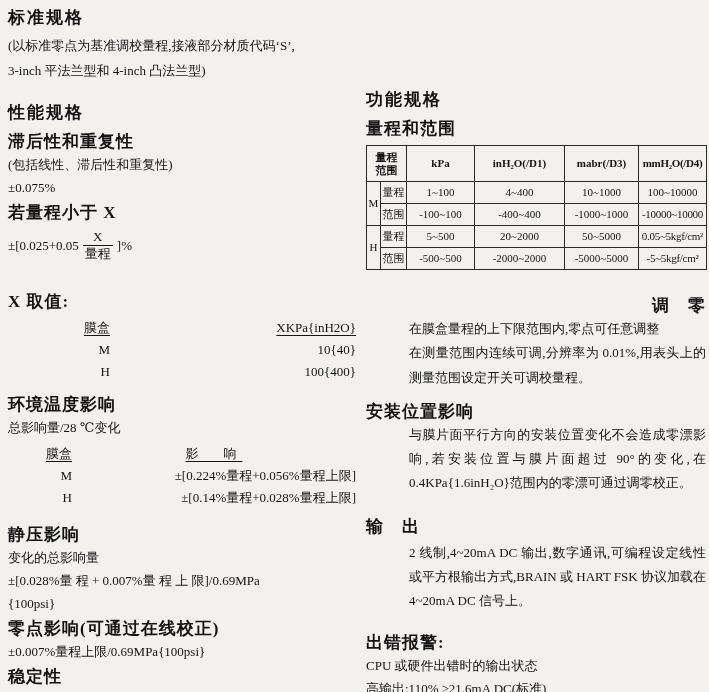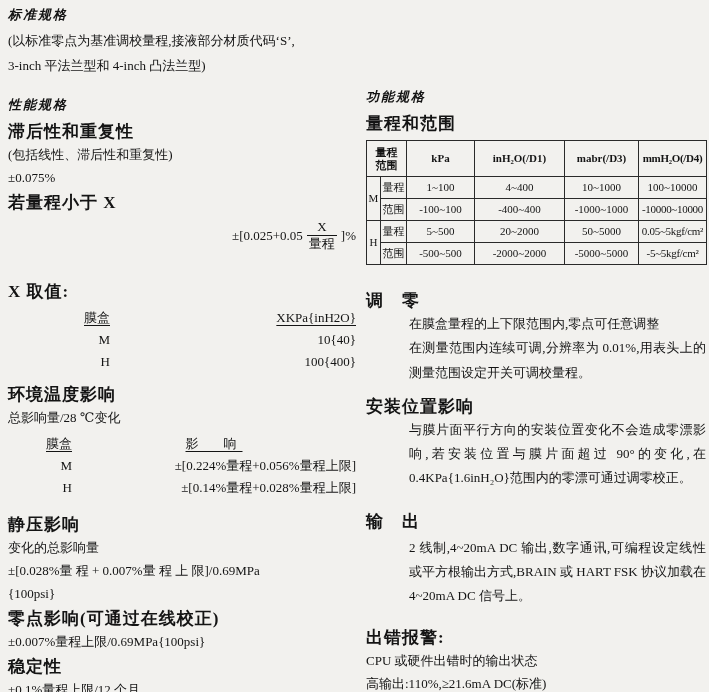--- a/index.html
+++ b/index.html
@@ -9,32 +9,32 @@
     background:#f2f1ee;
     color:#141414;
     font-family:"Liberation Serif","DejaVu Serif",serif;
     font-size:13px;
     overflow:hidden;
   }
   .col { position:absolute; top:0; }
   .col-left  { left:8px;  width:348px; padding-top:6px; }
   .col-right { left:366px; width:340px; padding-top:88px; }
 
-  .h1 { font-size:13px; font-weight:bold; letter-spacing:2px;font-style:italic; }
+  .h1 { font-size:17px; font-weight:bold; letter-spacing:2px; }
   .h2 { font-size:17px; font-weight:bold; letter-spacing:1px; }
   .body-line { line-height:23px; text-align:justify;margin-left:43px; }
   .plain { line-height:23px; }
 
   .note { line-height:25px; margin-top:4px; }
   .mt-sec { margin-top:14px; }
   .mt-sm  { margin-top:6px; }
   .mt-xs  { margin-top:2px; }
 
   
-  .formula { line-height:1; margin-top:6px; display:flex; align-items:center;justify-content:flex-end; }
+  .formula { line-height:1; margin-top:6px; display:flex; align-items:center; }
   .frac { display:inline-block; text-align:center; vertical-align:middle; margin:0 4px; }
   .frac .num { display:block; line-height:1.15; padding:0 6px; }
   .frac .den { display:block; line-height:1.2; border-top:1.3px solid #141414; padding:0 2px; }
 
   
   .minitable { margin-top:4px;text-align:right; }
   .mt-row { display:grid; line-height:22px; }
   .xv .mt-row { grid-template-columns:102px auto; }
   .amb .mt-row { grid-template-columns:64px auto; }
   .uhead { text-decoration:underline; text-underline-offset:3px; }
@@ -195,21 +195,21 @@
     <tr>
       <td class="sub-kind">范围</td>
       <td class="val">-500~500</td>
       <td class="val">-2000~2000</td>
       <td class="val">-5000~5000</td>
       <td class="val-tight">-5~5kgf/cm²</td>
     </tr>
   </tbody>
     </table>
 
-  <div class="h2" style="margin-top:24px;">调　零</div>
+  <div class="h2" style="margin-top:24px;text-align:right;">调　零</div>
   <div class="body-line">在膜盒量程的上下限范围内,零点可任意调整</div>
 
   <div class="body-line" style="line-height:25px;">在测量范围内连续可调,分辨率为 0.01%,用表头上的测量范围设定开关可调校量程。</div>
 
   <div class="h2" style="margin-top:10px;">安装位置影响</div>
   <div class="body-line" style="line-height:24px;">与膜片面平行方向的安装位置变化不会造成零漂影响,若安装位置与膜片面超过 90°的变化,在 0.4KPa{1.6inH₂O}范围内的零漂可通过调零校正。</div>
 
   <div class="h2" style="margin-top:20px;">输　出</div>
   <div class="body-line" style="line-height:24px; margin-top:3px;">2 线制,4~20mA DC 输出,数字通讯,可编程设定线性或平方根输出方式,BRAIN 或 HART FSK 协议加载在 4~20mA DC 信号上。</div>
 

